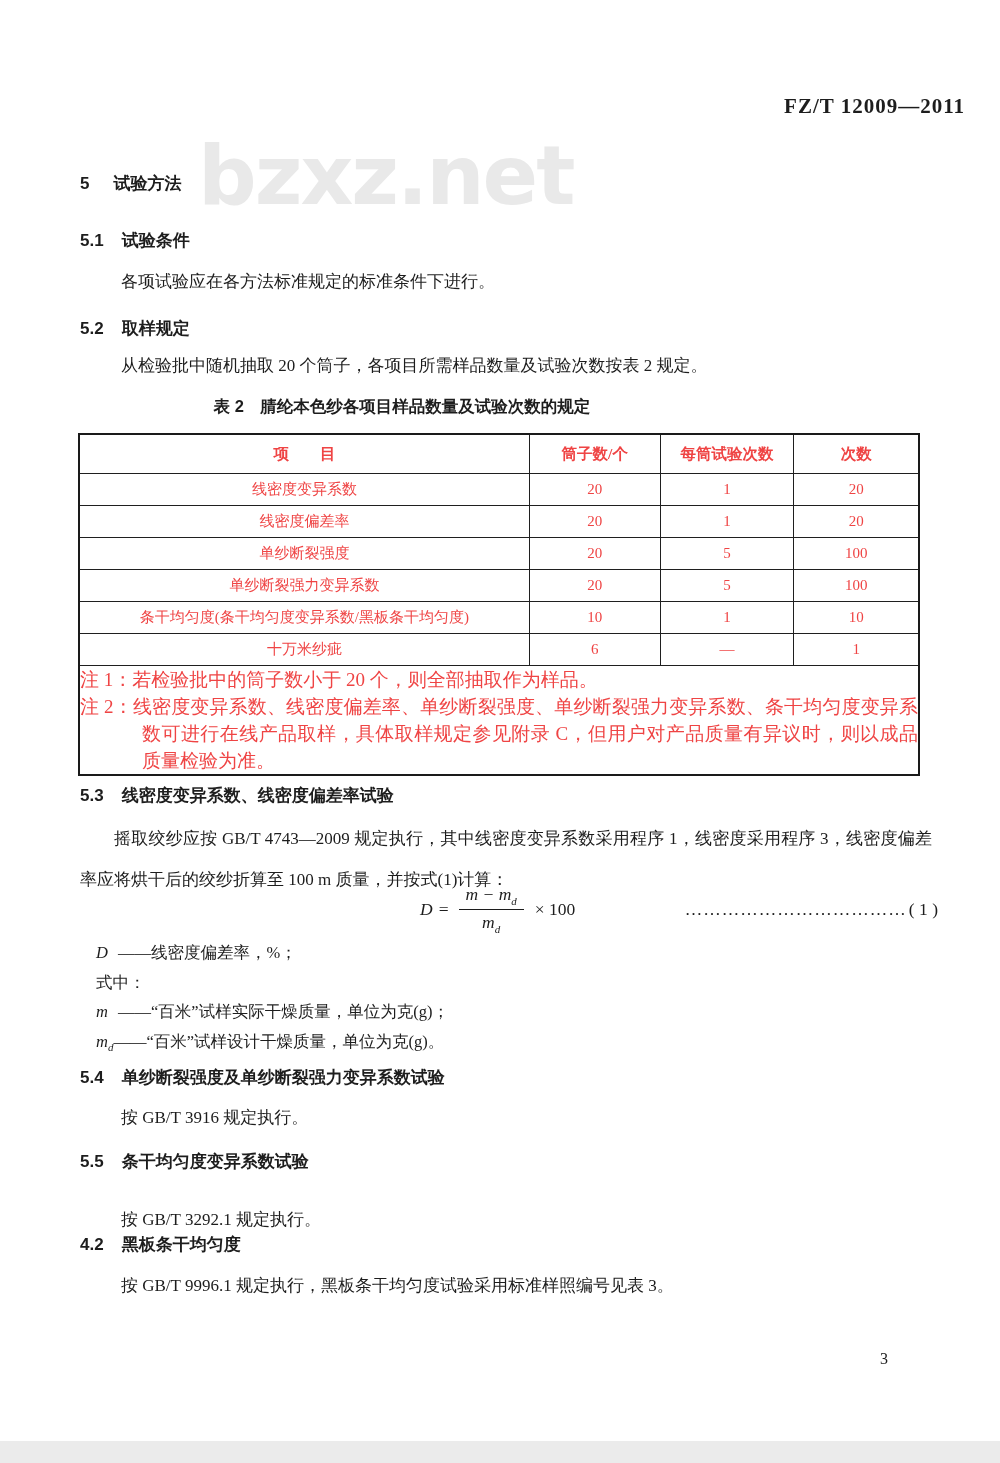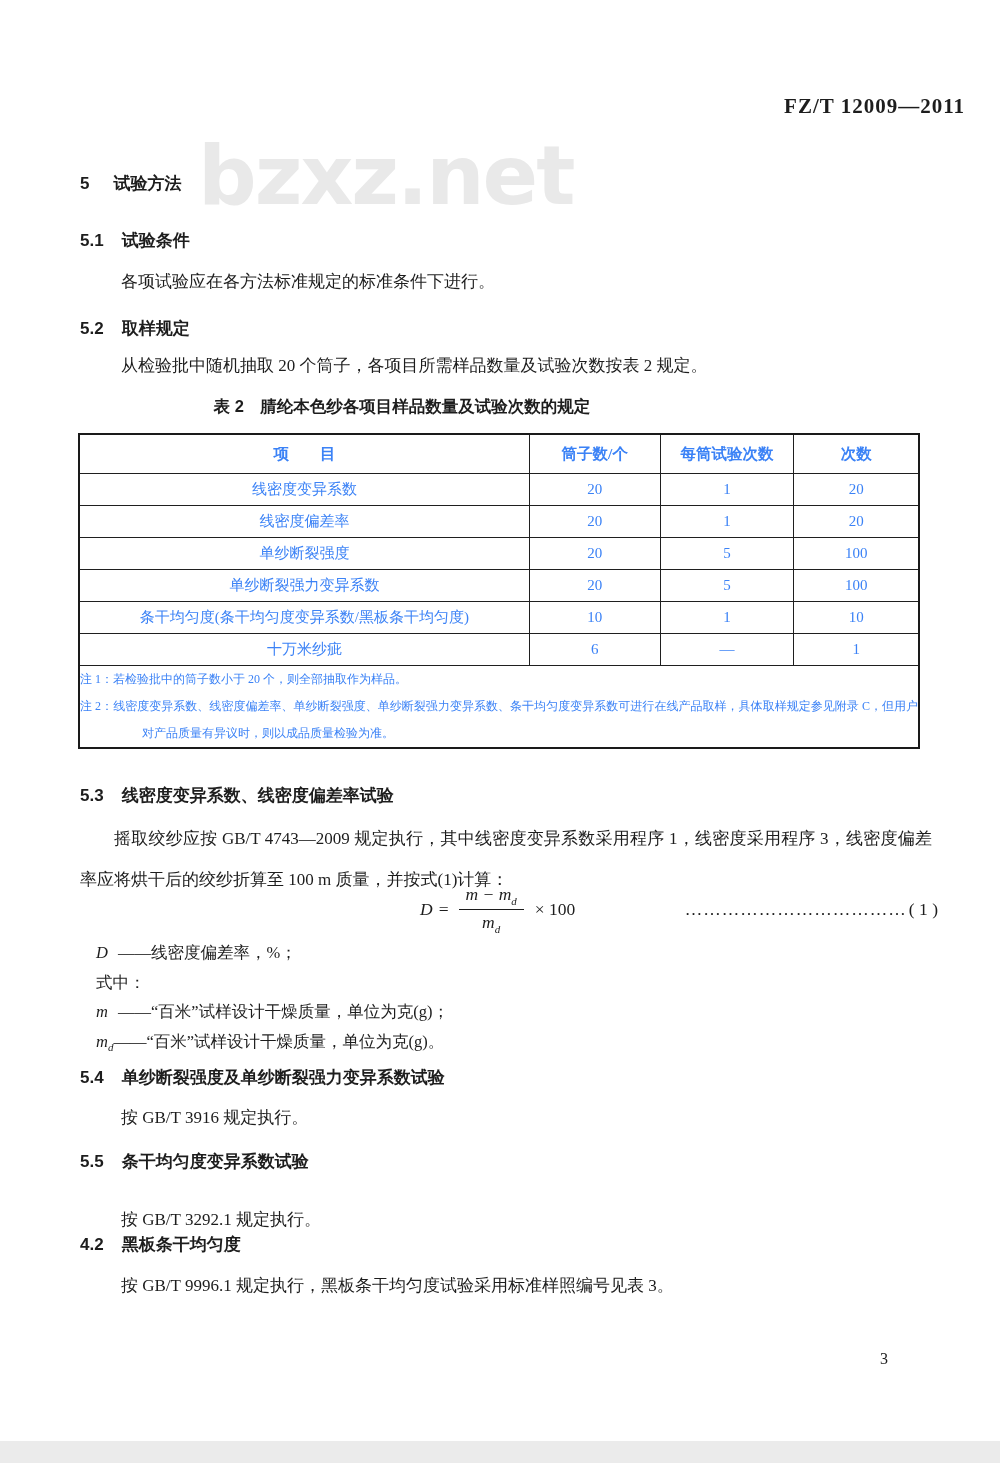--- a/index.html
+++ b/index.html
@@ -38,31 +38,31 @@
   }
   .caption{
     left:0;width:804px;text-align:center;
     font-family:"Liberation Sans","DejaVu Sans",sans-serif;
     font-weight:700;font-size:16.5px;
   }
   
   table.t2{
     position:absolute;left:78px;top:433px;width:842px;
     border-collapse:collapse;table-layout:fixed;
-    font-size:15px;color:#3b82f6;
+    font-size:15px;color:#ef4444;
   }
   table.t2 th,table.t2 td{
     border:1px solid #1f1f1f;text-align:center;vertical-align:middle;
     padding:0;overflow:hidden;
   }
   table.t2{border:2px solid #1a1a1a;}
   table.t2 thead th{height:38px;font-weight:700;font-size:15.5px;}
   table.t2 tbody td{height:31px;}
   td.notes-cell{text-align:left;padding:6px 14px 8px 20px;}
-  .note{line-height:27px;font-size:12px;padding-left:62px;text-indent:-62px;text-align:justify;}
+  .note{line-height:27px;font-size:19px;padding-left:62px;text-indent:-62px;text-align:justify;}
   .note-label{font-weight:400;}
   
   .formula-row{
     left:0;top:884px;width:938px;display:flex;align-items:center;
     font-size:17.5px;
   }
   .formula-row .spacer{width:420px;}
   .fvar{font-style:italic;font-family:"Liberation Serif","DejaVu Serif",serif;}
   .feq{margin:0 6px;}
   .frac{display:inline-block;text-align:center;vertical-align:middle;margin:0 4px;}
@@ -184,21 +184,21 @@
     <span class="fdots">………………………………</span>
     <span class="fnum">( 1 )</span>
   </div>
 
   <div class="abs symbols">
     <div>
       <span class="sym-var">D</span><span>——</span><span>线密度偏差率，%；</span>
     </div>
     <div>式中：</div>
     <div>
-      <span class="sym-var">m</span><span>——</span><span>“百米”试样设计干燥质量，单位为克(g)；</span>
+      <span class="sym-var">m</span><span>——</span><span>“百米”试样实际干燥质量，单位为克(g)；</span>
     </div>
     <div>
       <span class="sym-var" style="min-width:0;">m</span><sub class="sym-var" style="min-width:0;">d</sub><span>——</span><span>“百米”试样设计干燥质量，单位为克(g)。</span>
     </div>
   </div>
 
   <div class="abs heading" style="left:80px;top:1066px;">
     <span class="sec-num">5.4</span><span>单纱断裂强度及单纱断裂强力变异系数试验</span>
   </div>
   <div class="abs body-text" style="left:121px;top:1106px;">按 GB/T 3916 规定执行。</div>

